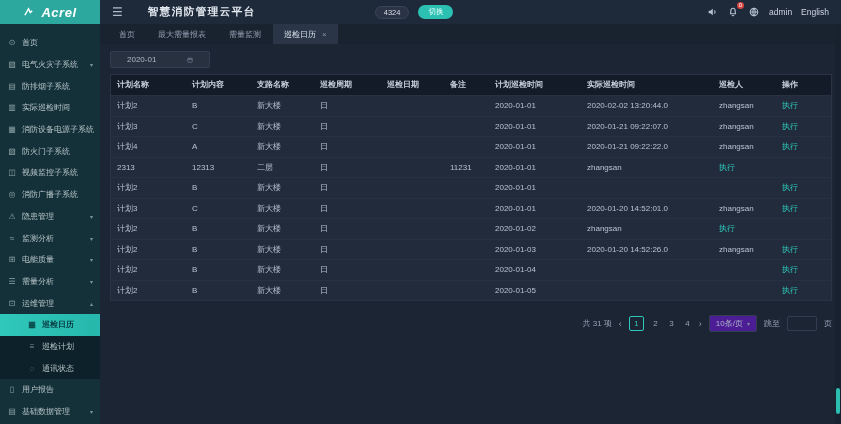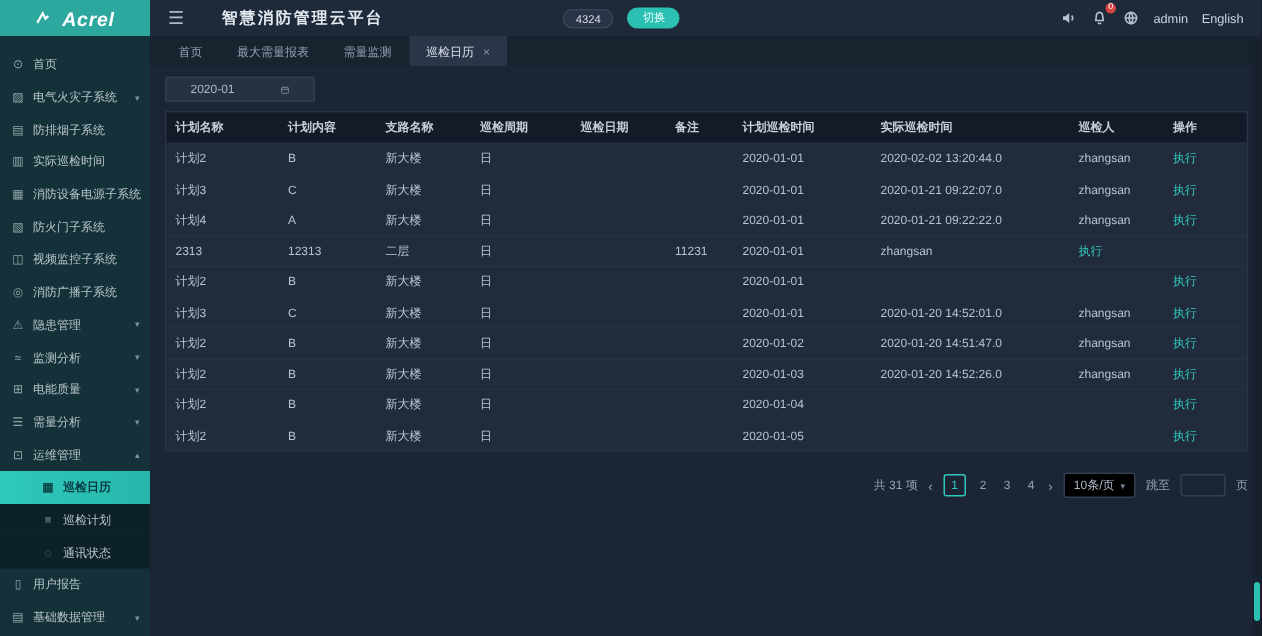--- a/index.html
+++ b/index.html
@@ -59,21 +59,21 @@
     white-space:nowrap; overflow:hidden; }
   .thead .tcell { color:#c7cfdb; font-weight:bold; height:20px; line-height:20px; }
   .tlink { color:#2fc7bb; cursor:pointer; }
 
   .pager { display:flex; align-items:center; justify-content:flex-end; gap:7px;
     margin-top:14px; font-size:8px; color:#96a2b2; }
   .pg-arrow { cursor:pointer; font-size:9px; }
   .pg-num { min-width:9px; text-align:center; cursor:pointer; }
   .pg-num.active { width:15px; height:15px; line-height:13px; border:1px solid #2fc7bb;
     color:#2fc7bb; border-radius:2px; background:#1c2534; }
-  .pg-size { background:#000000; border:1px solid #323e51; border-radius:2px; padding:2px 6px;
+  .pg-size { background:#4c1d95; border:1px solid #323e51; border-radius:2px; padding:2px 6px;
     display:flex; align-items:center; gap:4px; cursor:pointer; color:#aeb9c8; }
   .pg-size .caret { font-size:6px; color:#7d8a9c; }
   .pg-jump-input { width:30px; height:15px; background:#1c2534; border:1px solid #323e51;
     border-radius:2px; }
 
   
   .scroll-track { position:absolute; right:0; top:24px; width:6px; height:400px; background:#18212e; }
   .scroll-thumb { position:absolute; right:1px; top:388px; width:4px; height:26px;
     background:#2bbfb1; border-radius:2px; }
 </style>
@@ -374,21 +374,20 @@
               </div>
 
               <div class="trow">
                 <div class="tcell">计划2</div>
                 <div class="tcell">B</div>
                 <div class="tcell">新大楼</div>
                 <div class="tcell">日</div>
                 <div class="tcell"></div>
                 <div class="tcell"></div>
                 <div class="tcell">2020-01-02</div>
-                <div class="tcell">2020-01-20 14:51:47.0</div>
                 <div class="tcell">zhangsan</div>
                 <div class="tcell"><span class="tlink">执行</span></div>
               </div>
 
               <div class="trow">
                 <div class="tcell">计划2</div>
                 <div class="tcell">B</div>
                 <div class="tcell">新大楼</div>
                 <div class="tcell">日</div>
                 <div class="tcell"></div>

